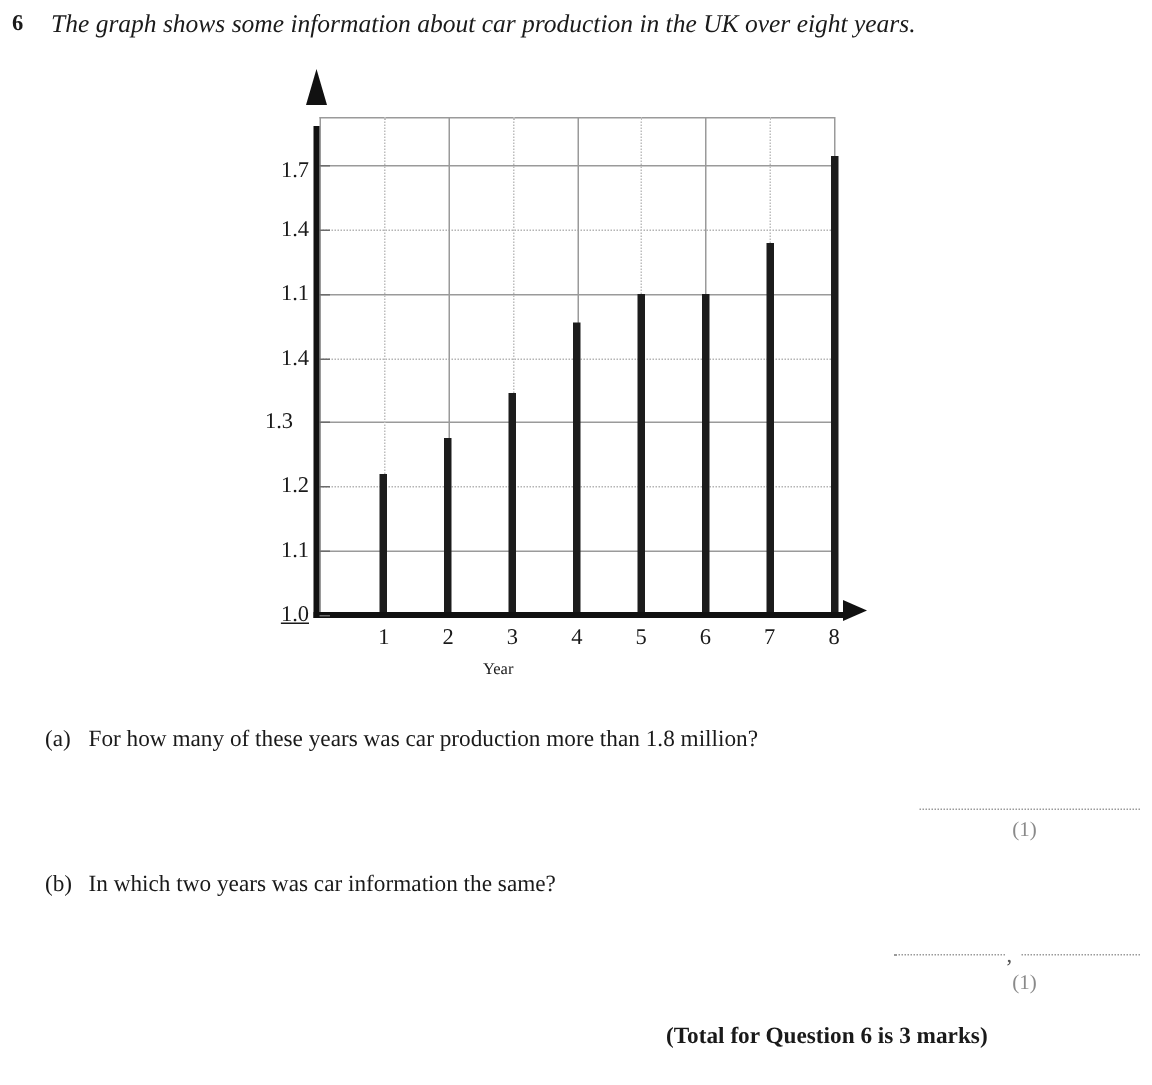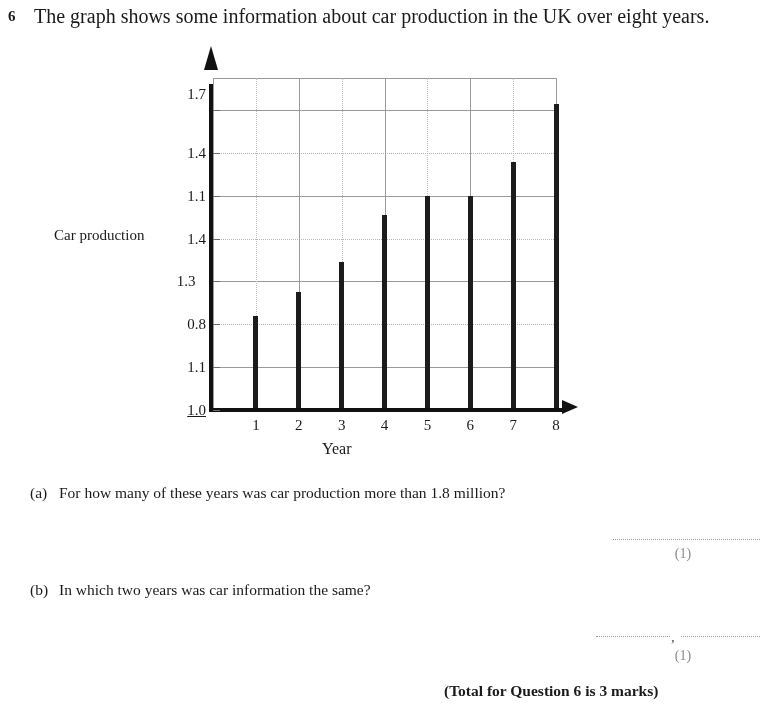--- a/index.html
+++ b/index.html
@@ -26,23 +26,24 @@
   .q-number {
     position: absolute;
     left: 8px; top: 0;
     font-weight: bold;
     font-size: 15px;
     line-height: 20px;
   }
   .q-stem {
     position: absolute;
     left: 34px; top: 0;
-    font-size: 20px;
+    font-size: 17px;
     line-height: 20px;
     white-space: nowrap;
+    font-style: italic;
   }
 
   
   .chart-figure {
     position: absolute;
     left: 0; top: 34px;
     width: 768px;
     height: 430px;
   }
 
@@ -51,21 +52,21 @@
     left: 54px;
     top: 192px;
     font-size: 15px;
     line-height: 19px;
     width: 140px;
   }
   .axis-label-x {
     position: absolute;
     left: 322px;
     top: 406px;
-    font-size: 16px;
+    font-size: 11px;
     width: 120px;
     text-align: left;
   }
 
   
   .plot {
     position: absolute;
     left: 213px;
     top: 44px;     
     width: 343px;
@@ -212,21 +213,20 @@
 <body>
 
 <div class="q-header">
   <span class="q-number">6</span>
   <span class="q-stem">The graph shows some information about car production in the UK over eight years.</span>
 </div>
 
 <div class="chart-figure">
 
   <div class="axis-label-y">
-    <div>Car production</div>
   </div>
 
   <div class="plot" id="plot">
       <div class="gridline-h" style="top: 289.161px;"></div>
       <div class="gridline-h dotted" style="top: 246.323px;"></div>
       <div class="gridline-h" style="top: 203.484px;"></div>
       <div class="gridline-h dotted" style="top: 160.645px;"></div>
       <div class="gridline-h" style="top: 117.806px;"></div>
       <div class="gridline-h dotted" style="top: 74.9677px;"></div>
       <div class="gridline-h" style="top: 32.129px;"></div>
@@ -251,26 +251,26 @@
     </div>
 
   <div class="axis-y-line"></div>
   <div class="axis-y-arrow"></div>
   <div class="axis-x-line"></div>
   <div class="axis-x-arrow"></div>
 
   <div class="ytick-wrap" id="yticks">
       <div class="ytick-label" style="top: 369px; text-decoration: underline;">1.0</div>
       <div class="ytick-label" style="top: 326.161px;">1.1</div>
-      <div class="ytick-label" style="top: 283.323px;">0.8</div>
+      <div class="ytick-label" style="top: 283.323px;">1.2</div>
       <div class="ytick-label" style="top: 240.484px; text-align: center;">1.3</div>
       <div class="ytick-label" style="top: 197.645px;">1.4</div>
       <div class="ytick-label" style="top: 154.806px;">1.1</div>
       <div class="ytick-label" style="top: 111.968px;">1.4</div>
-      <div class="ytick-label" style="top: 53px;">1.7</div>
+      <div class="ytick-label" style="top: 73px;">1.7</div>
     </div>
   <div id="xticks">
       <div class="xtick-label" style="left: 243.875px;">1</div>
       <div class="xtick-label" style="left: 286.75px;">2</div>
       <div class="xtick-label" style="left: 329.625px;">3</div>
       <div class="xtick-label" style="left: 372.5px;">4</div>
       <div class="xtick-label" style="left: 415.375px;">5</div>
       <div class="xtick-label" style="left: 458.25px;">6</div>
       <div class="xtick-label" style="left: 501.125px;">7</div>
       <div class="xtick-label" style="left: 544px;">8</div>

